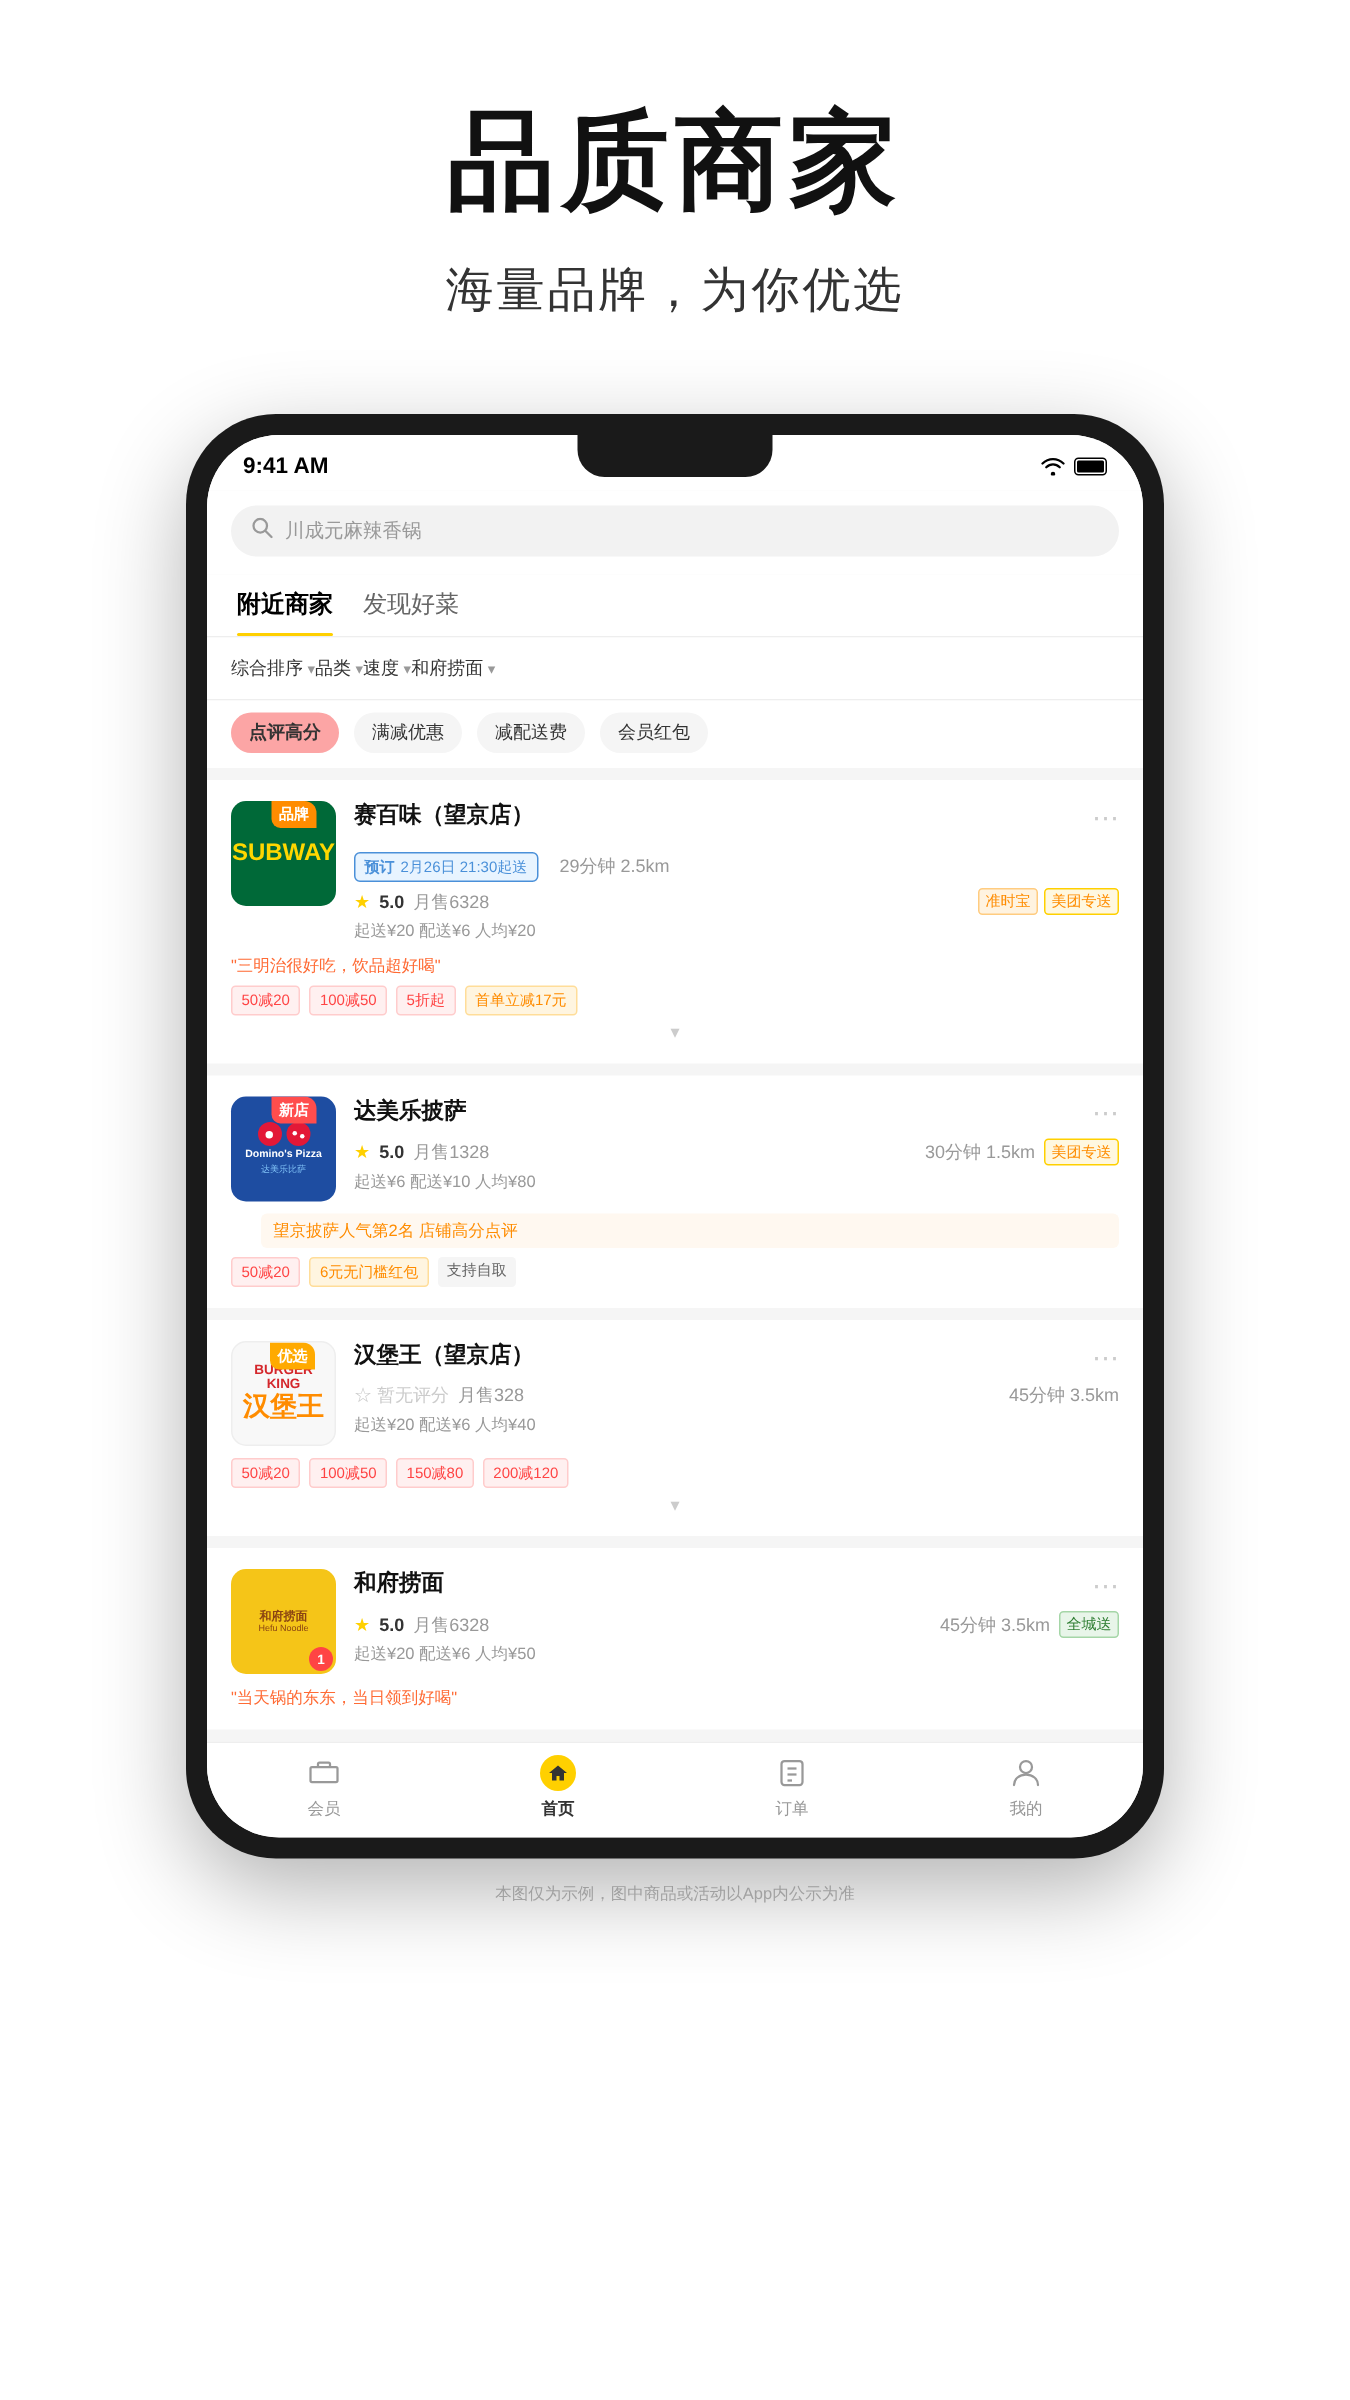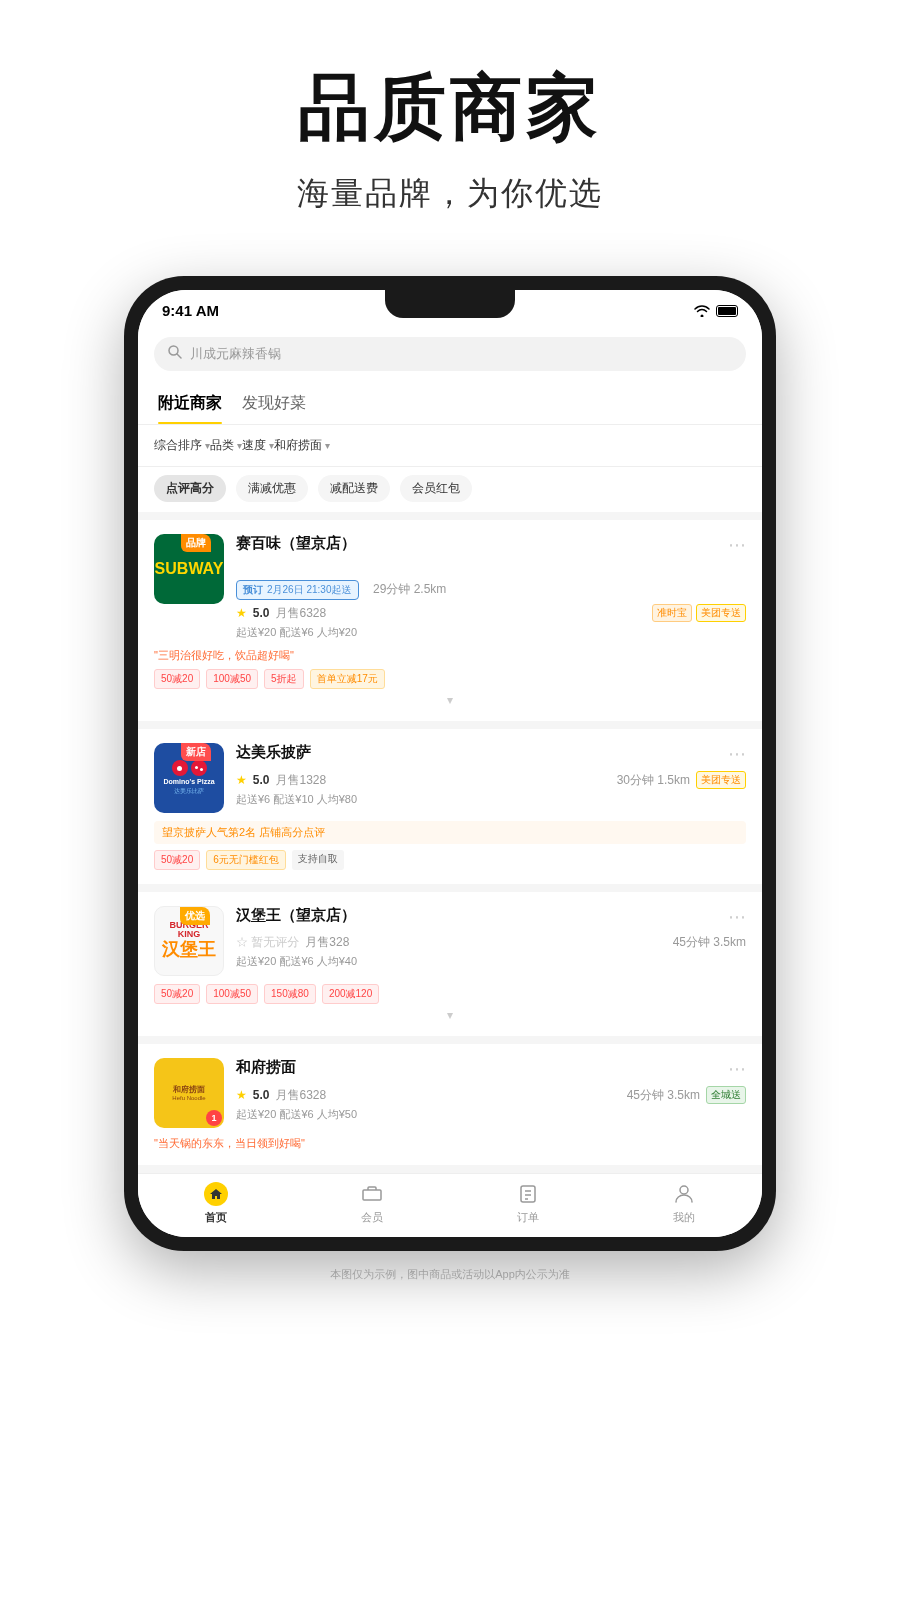--- a/index.html
+++ b/index.html
@@ -179,21 +179,21 @@
       gap: 10px;
       flex-wrap: nowrap;
     }
     .tag-filter {
       padding: 5px 12px;
       border-radius: 16px;
       font-size: 12px;
       white-space: nowrap;
     }
     .tag-filter.active {
-      background: #e5e5e5;
+      background: #fca5a5;
       color: #333;
       font-weight: 600;
     }
     .tag-filter.inactive {
       background: #f5f5f5;
       color: #333;
     }
 
     
     .merchants-list {
@@ -504,21 +504,21 @@
           <div class="merchant-header">
             <div class="merchant-logo logo-subway">
               <span class="subway-text">SUBWAY</span>
               <div class="logo-badge badge-brand">品牌</div>
             </div>
             <div class="merchant-info">
               <div class="merchant-name-row">
                 <span class="merchant-name">赛百味（望京店）</span>
                 <span class="more-icon">⋯</span>
               </div>
-              <div style="margin-top:20px;">
+              <div style="margin-top:8px;">
                 <span class="pre-order-tag">
                   <span class="pre-order-label">预订</span>
                   <span class="pre-order-time">2月26日 21:30起送</span>
                 </span>
                 <span style="font-size:12px;color:#999;margin-left:10px;">29分钟  2.5km</span>
               </div>
               <div class="rating-row">
                 <div class="rating-left">
                   <span class="star">★</span>
                   <span class="rating-score">5.0</span>
@@ -572,21 +572,21 @@
                   <span class="monthly-sales">月售1328</span>
                 </div>
                 <div style="display:flex;align-items:center;gap:6px;">
                   <span style="font-size:12px;color:#999;">30分钟  1.5km</span>
                   <span class="d-tag d-tag-meituan">美团专送</span>
                 </div>
               </div>
               <div class="price-row">起送¥6  配送¥10  人均¥80</div>
             </div>
           </div>
-          <div style="font-size:11px;color:#ff8c00;margin-top:4px;background:#fff8f0;padding:4px 8px;border-radius:4px;">望京披萨人气第2名  店铺高分点评</div>
+          <div style="font-size:11px;color:#ff8c00;margin-top:4px;background:#fff8f0;padding:4px 8px;border-radius:4px;margin-left:20px;">望京披萨人气第2名  店铺高分点评</div>
           <div class="promo-tags">
             <span class="promo-tag promo-red">50减20</span>
             <span class="promo-tag promo-orange">6元无门槛红包</span>
             <span class="promo-tag" style="background:#f5f5f5;color:#666;font-size:10px;padding:2px 6px;border-radius:3px;">支持自取</span>
           </div>
         </div>
 
         <div class="merchant-card">
           <div class="merchant-header">
             <div class="merchant-logo logo-burgerking">
@@ -648,35 +648,35 @@
               <div class="price-row">起送¥20  配送¥6  人均¥50</div>
             </div>
           </div>
           <div style="font-size:11px;color:#ff6b35;margin-top:4px;">"当天锅的东东，当日领到好喝"</div>
         </div>
 
       </div>
 
       <div class="bottom-nav">
         <div class="nav-item">
-          <div class="nav-icon-home">
-            <svg width="14" height="14" viewBox="0 0 14 14" fill="none">
-              <path d="M7 2L1 7h2v5h3v-3h2v3h3V7h2L7 2z" fill="#333"></path>
-            </svg>
-          </div>
-          <span class="nav-label active">首页</span>
-        </div>
-        <div class="nav-item">
           <div class="nav-icon">
             <svg width="24" height="24" viewBox="0 0 24 24" fill="none">
               <path d="M4 8h16a1 1 0 011 1v8a1 1 0 01-1 1H4a1 1 0 01-1-1V9a1 1 0 011-1z" stroke="#999" stroke-width="1.5"></path>
               <path d="M8 8V6a1 1 0 011-1h6a1 1 0 011 1v2" stroke="#999" stroke-width="1.5"></path>
             </svg>
           </div>
           <span class="nav-label">会员</span>
+        </div>
+        <div class="nav-item">
+          <div class="nav-icon-home">
+            <svg width="14" height="14" viewBox="0 0 14 14" fill="none">
+              <path d="M7 2L1 7h2v5h3v-3h2v3h3V7h2L7 2z" fill="#333"></path>
+            </svg>
+          </div>
+          <span class="nav-label active">首页</span>
         </div>
         <div class="nav-item">
           <div class="nav-icon">
             <svg width="24" height="24" viewBox="0 0 24 24" fill="none">
               <rect x="5" y="4" width="14" height="16" rx="2" stroke="#999" stroke-width="1.5"></rect>
               <line x1="9" y1="9" x2="15" y2="9" stroke="#999" stroke-width="1.5"></line>
               <line x1="9" y1="13" x2="15" y2="13" stroke="#999" stroke-width="1.5"></line>
               <line x1="9" y1="17" x2="12" y2="17" stroke="#999" stroke-width="1.5"></line>
             </svg>
           </div>

